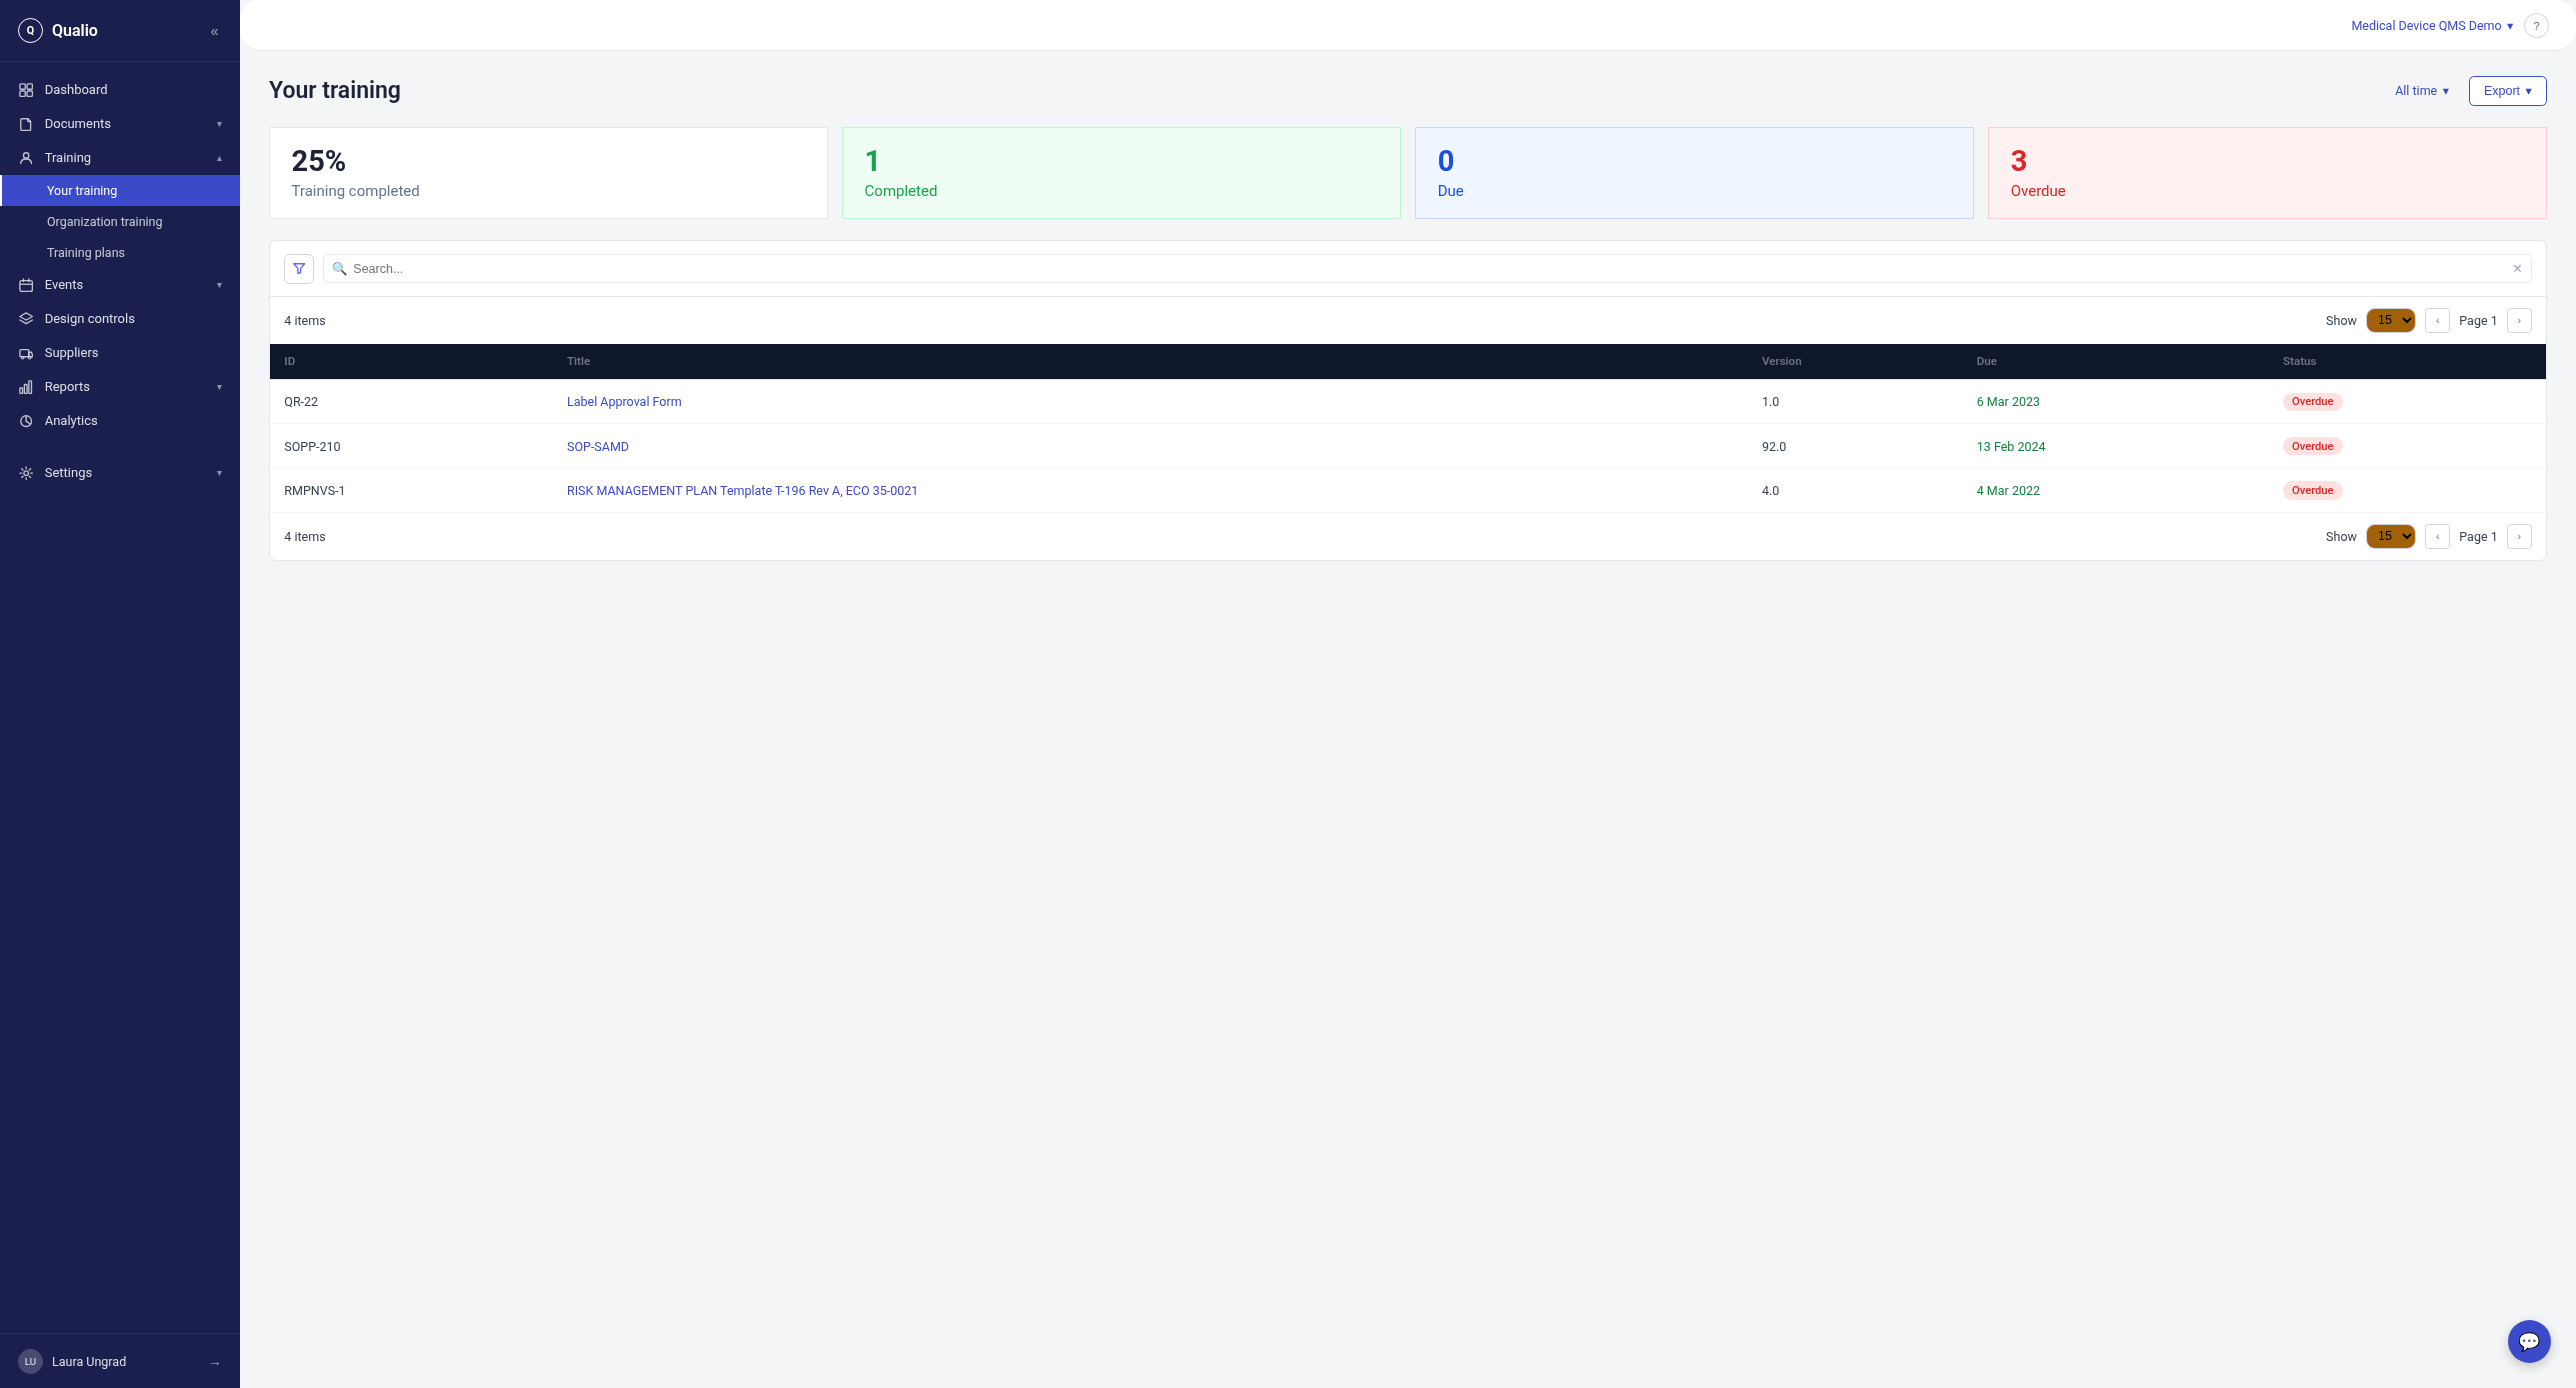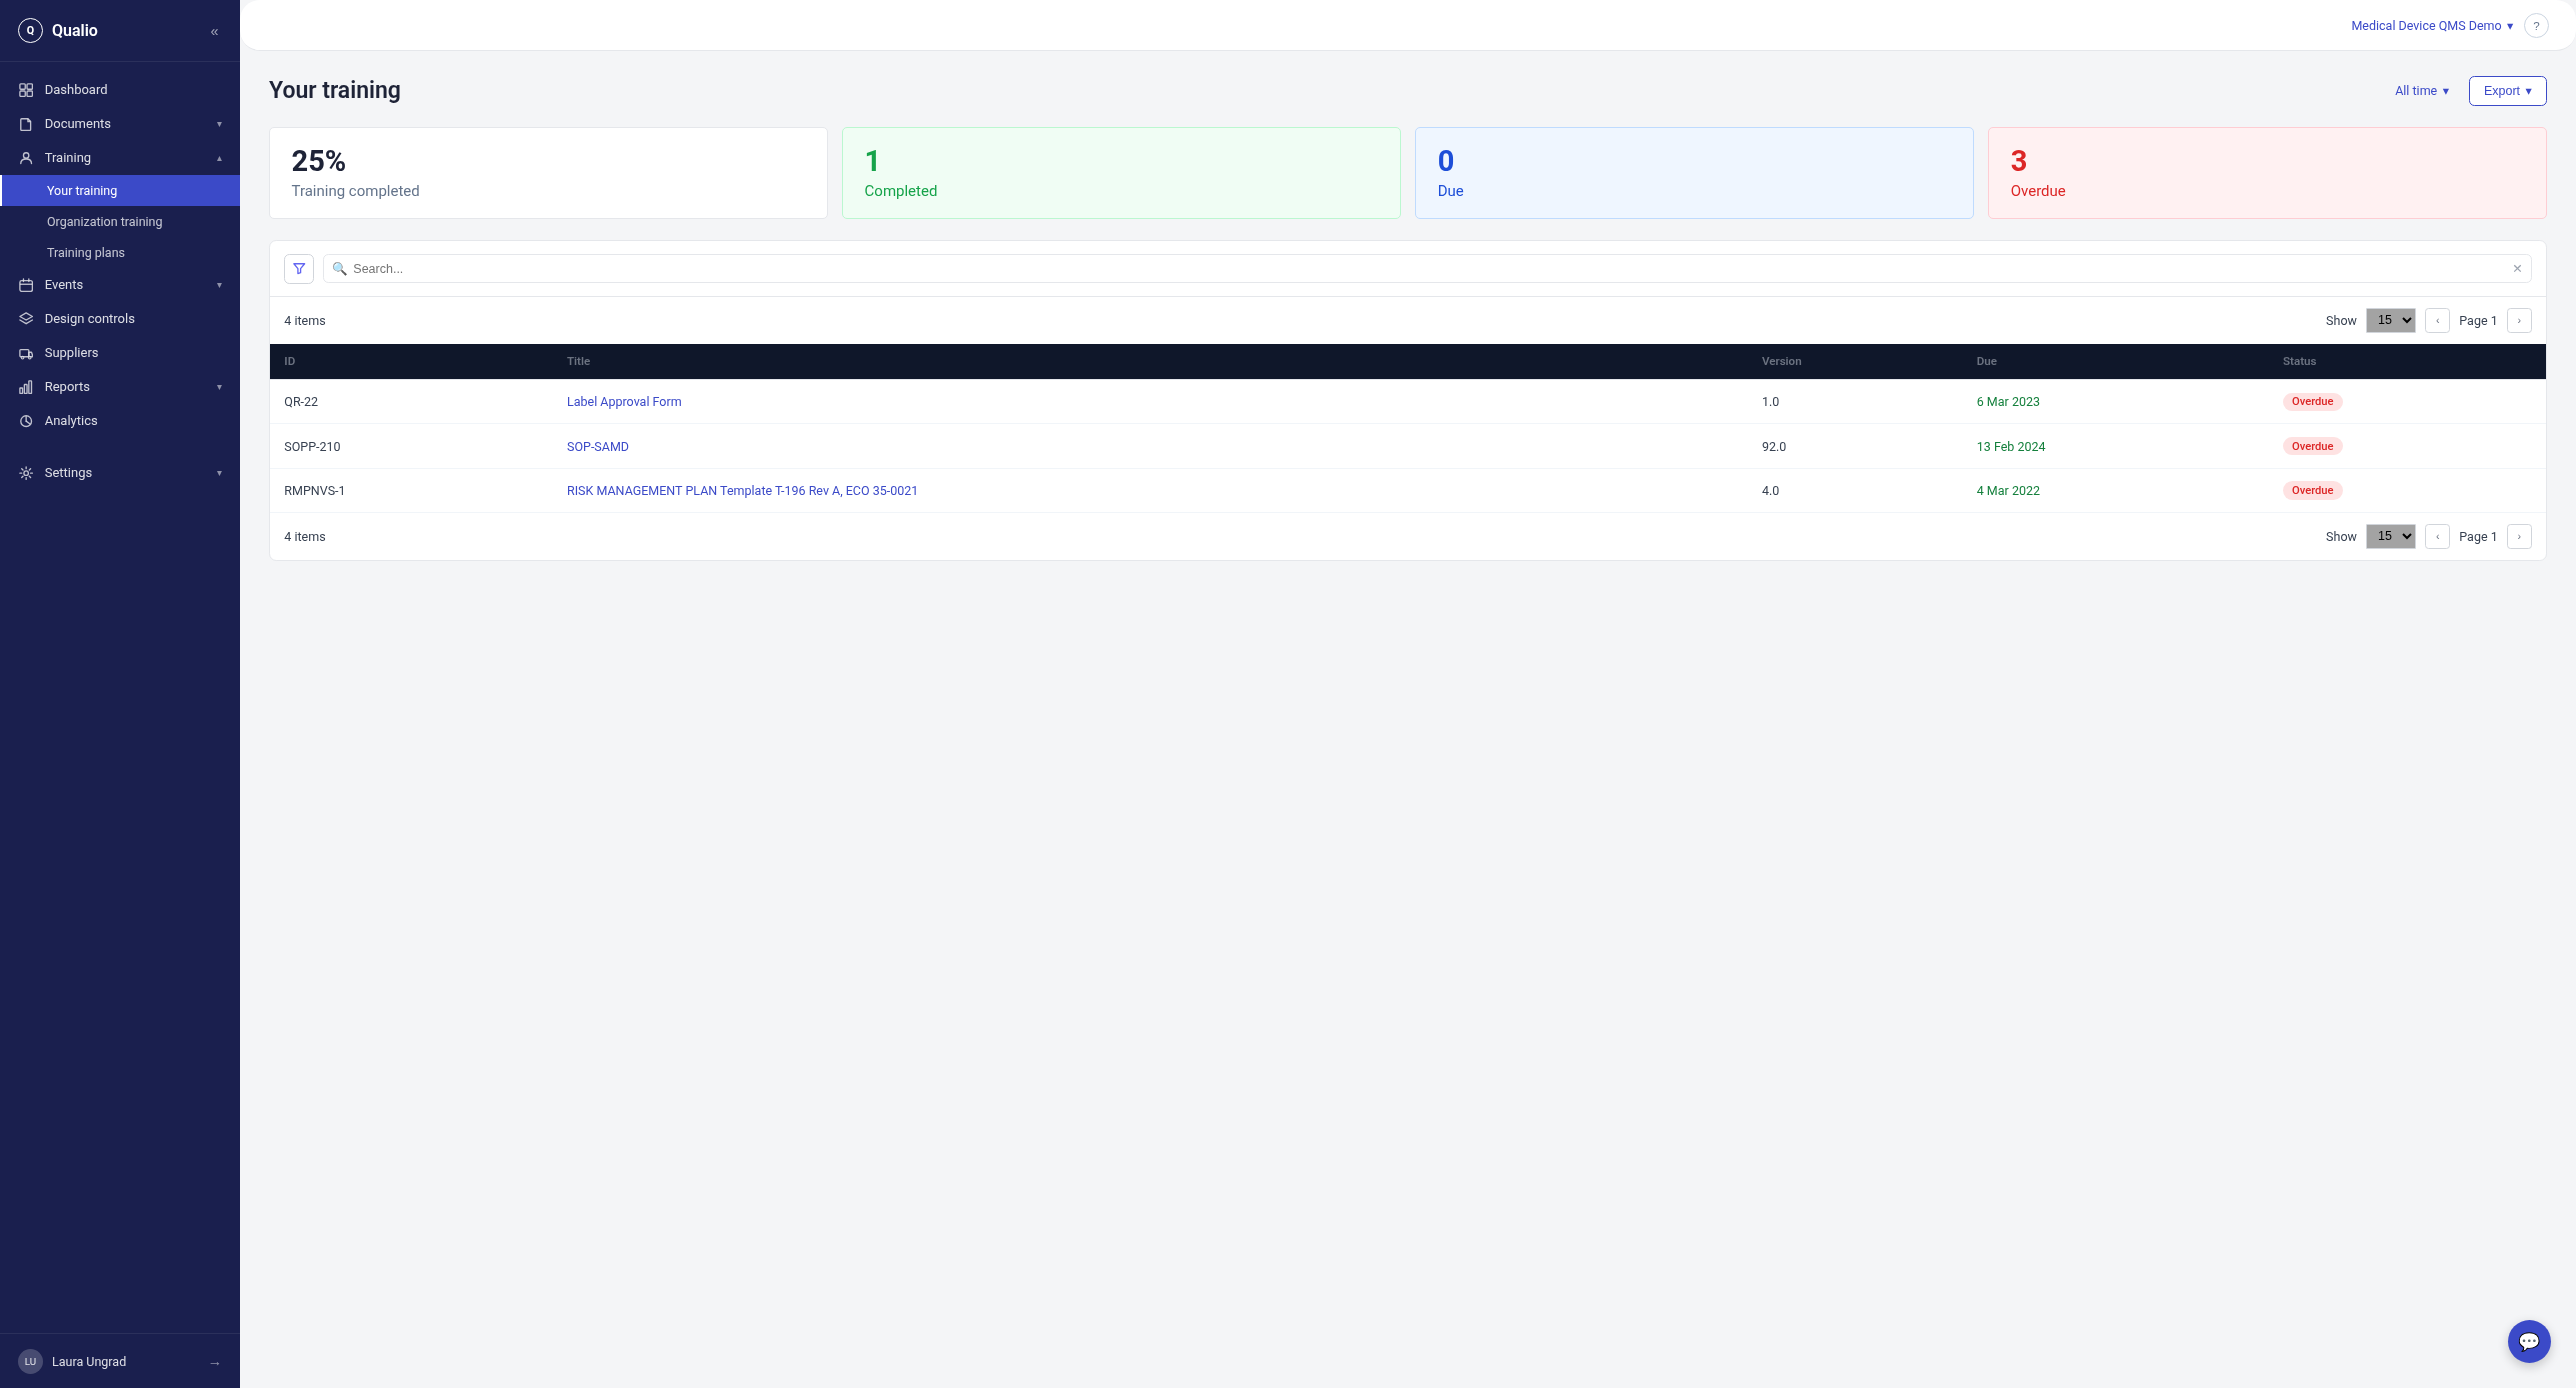--- a/index.html
+++ b/index.html
@@ -188,21 +188,21 @@
 
     
     .stats-row {
       display: grid;
       grid-template-columns: 1fr 1fr 1fr 1fr;
       gap: 14.3px;
       margin-bottom: 21.5px;
     }
     .stat-card {
       background: #fff;
-      border-radius: 5px;
+      border-radius: 0;
       border: 0.9px solid #e5e7eb;
       padding: 18px 21.5px;
     }
     .stat-card.green { background: #f0fdf4; border-color: #bbf7d0; }
     .stat-card.blue { background: #eff6ff; border-color: #bfdbfe; }
     .stat-card.red { background: #fff1f2; border-color: #fecdd3; }
     .stat-value {
       font-size: 29px;
       font-weight: 700;
       color: #1e2337;
@@ -288,24 +288,24 @@
     .pagination-controls {
       display: flex;
       align-items: center;
       gap: 9px;
       font-size: 12.5px;
       color: #374151;
       margin-left: 17px;
     }
     .show-select {
       border: 0.9px solid #d1d5db;
-      border-radius: 1px;
+      border-radius: 9px;
       padding: 3.6px 7.2px;
       font-size: 12.5px;
-      background: #a3a3a3;
+      background: #a16207;
       cursor: pointer;
     }
     .page-nav-btn {
       width: 25px;
       height: 25px;
       border: 0.9px solid #d1d5db;
       border-radius: 3.6px;
       background: #fff;
       cursor: pointer;
       display: flex;

